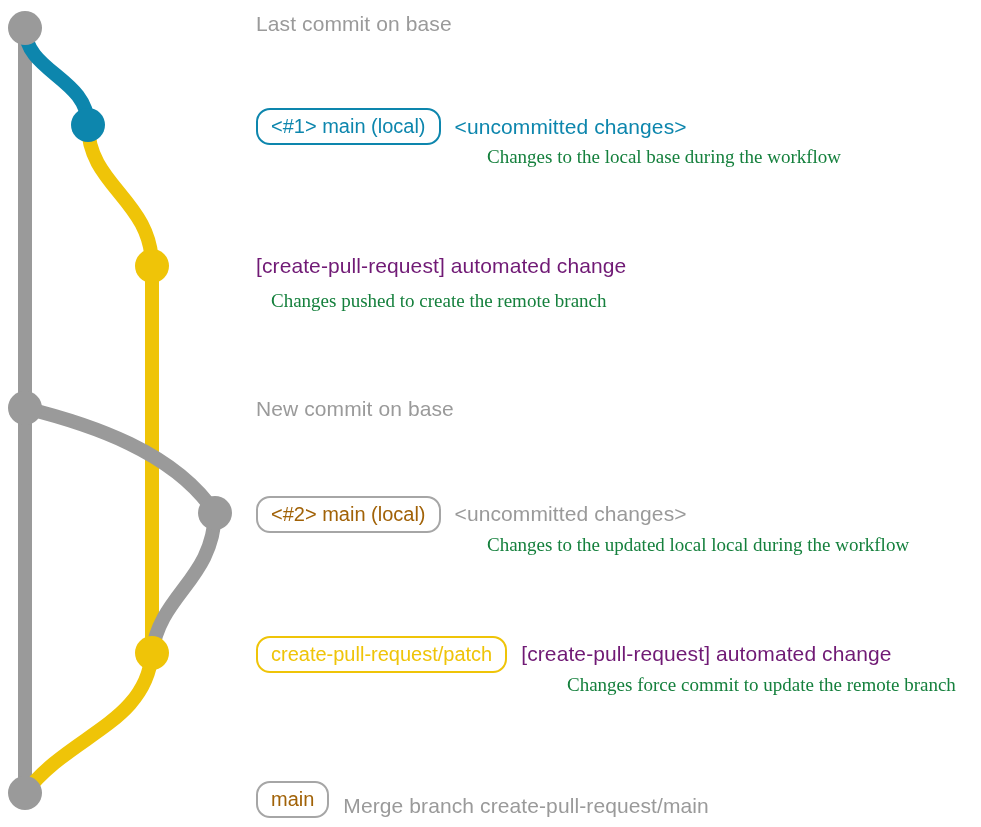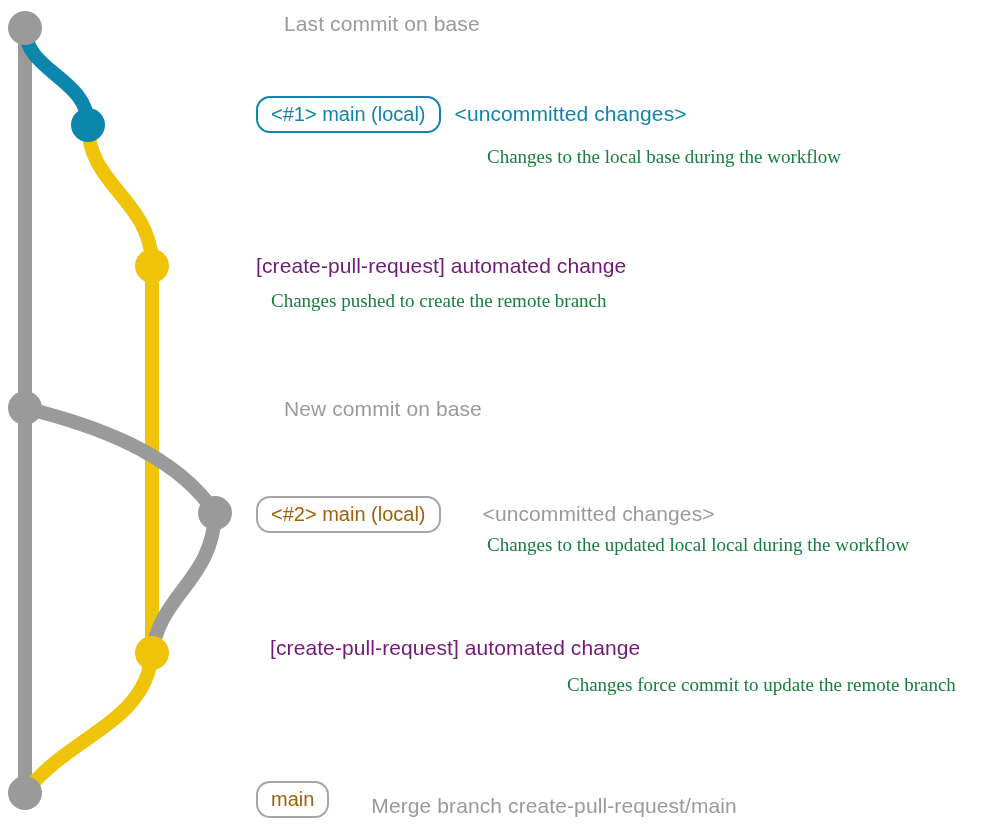--- a/index.html
+++ b/index.html
@@ -32,21 +32,21 @@
     white-space: nowrap;
   }
 
   
   .subject {
     font-family: "Liberation Sans", sans-serif;
     font-size: 21px;
     line-height: 24px;
     letter-spacing: 0.1px;
   }
-  .subject.gray   { color: #9a9a9a; margin-left: 28px; }
+  .subject.gray   { color: #9a9a9a; }
   .subject.blue   { color: #0d86ad; }
   .subject.yellow { color: #701a75; }
 
   
   .ref-pill {
     display: inline-block;
     border: 2px solid #9a9a9a;
     border-radius: 14px;
     padding: 5px 13px 6px 13px;
     font-family: "Liberation Sans", sans-serif;
@@ -97,21 +97,21 @@
   <circle cx="25" cy="408" r="17" fill="#9a9a9a"></circle>
   <circle cx="215" cy="513" r="17" fill="#9a9a9a"></circle>
   <circle cx="152" cy="653" r="17" fill="#efc408"></circle>
   <circle cx="25" cy="793" r="17" fill="#9a9a9a"></circle>
 </svg>
 
 <div class="row" style="left:256px; top:12px;">
   <span class="subject gray">Last commit on base</span>
 </div>
 
-<div class="row" style="left:256px; top:96px;">
+<div class="row" style="left:256px; top:108px;align-items:center;">
   <span class="ref-pill blue">&lt;#1&gt; main (local)</span>
   <span class="pill-gap"></span>
   <span class="subject blue">&lt;uncommitted changes&gt;</span>
 </div>
 <div class="desc" style="left:487px; top:146px;">Changes to the local base during the workflow</div>
 
 <div class="row" style="left:256px; top:254px;">
   <span class="subject yellow">[create-pull-request] automated change</span>
 </div>
 <div class="desc" style="left:271px; top:290px;">Changes pushed to create the remote branch</div>
@@ -121,20 +121,21 @@
 </div>
 
 <div class="row" style="left:256px; top:496px;">
   <span class="ref-pill gray">&lt;#2&gt; main (local)</span>
   <span class="pill-gap"></span>
   <span class="subject gray">&lt;uncommitted changes&gt;</span>
 </div>
 <div class="desc" style="left:487px; top:534px;">Changes to the updated local local during the workflow</div>
 
 <div class="row" style="left:256px; top:636px;">
+  <span class="ref-pill yellow">create-pull-request/patch</span>
   <span class="pill-gap"></span>
   <span class="subject yellow">[create-pull-request] automated change</span>
 </div>
 <div class="desc" style="left:567px; top:674px;">Changes force commit to update the remote branch</div>
 
 <div class="row" style="left:256px; top:781px;align-items:flex-end;">
   <span class="ref-pill gray">main</span>
   <span class="pill-gap"></span>
   <span class="subject gray">Merge branch create-pull-request/main</span>
 </div>

